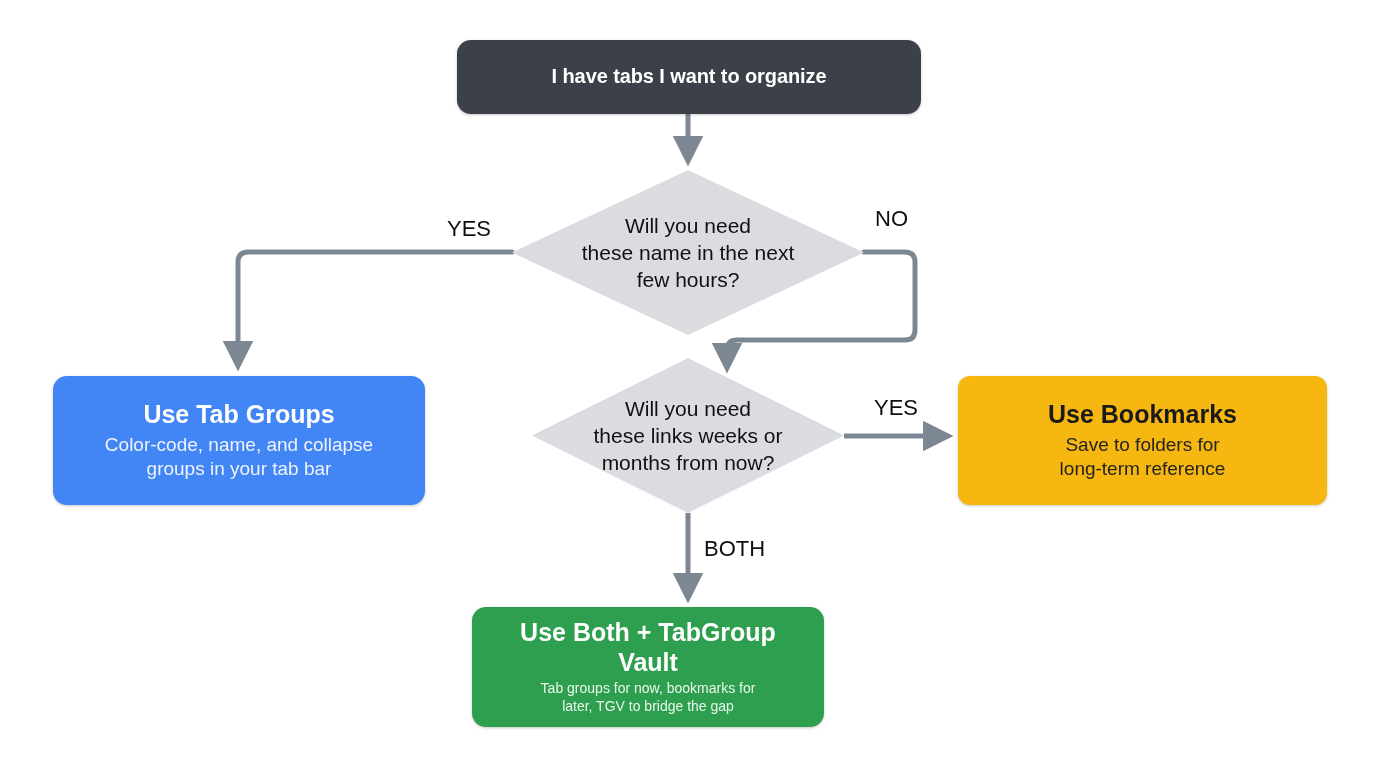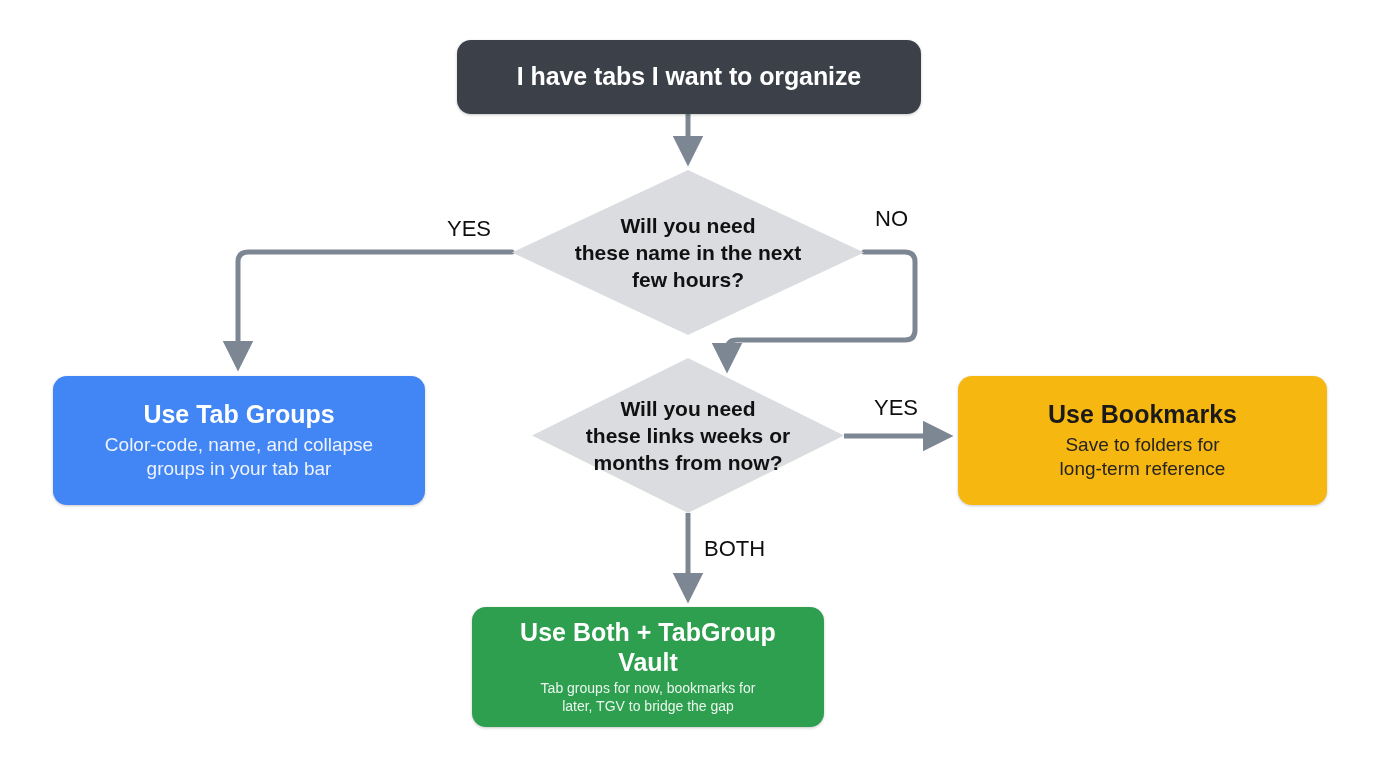--- a/index.html
+++ b/index.html
@@ -53,21 +53,21 @@
 
   
   #node-start {
     left: 457px;
     top: 40px;
     width: 464px;
     height: 74px;
     background: #3c4149;
   }
   #node-start .title {
-    font-size: 25px;
+    font-size: 20px;
     color: #ffffff;
     letter-spacing: -0.1px;
   }
 
   
   #node-tabgroups {
     left: 53px;
     top: 376px;
     width: 372px;
     height: 129px;
@@ -86,20 +86,21 @@
   }
 
   
   #node-bookmarks {
     left: 958px;
     top: 376px;
     width: 369px;
     height: 129px;
     background: #f7b711;
     padding: 0 16px;
+    border-radius: 12px;
   }
   #node-bookmarks .title {
     font-size: 25px;
     color: #1a1a1a;
     margin-bottom: 4px;
   }
   #node-bookmarks .subtitle {
     font-size: 19px;
     color: #262420;
   }
@@ -119,21 +120,20 @@
     margin-bottom: 3px;
   }
   #node-both .subtitle {
     font-size: 14px;
     color: #e9f7ed;
   }
 
   
   .diamond-wrap {
     position: absolute;
-    font-weight: bold;
   }
   .diamond-shape {
     position: absolute;
     left: 0;
     top: 0;
     width: 100%;
     height: 100%;
     background: #dadce0;
     clip-path: polygon(50% 0%, 100% 50%, 50% 100%, 0% 50%);
   }

